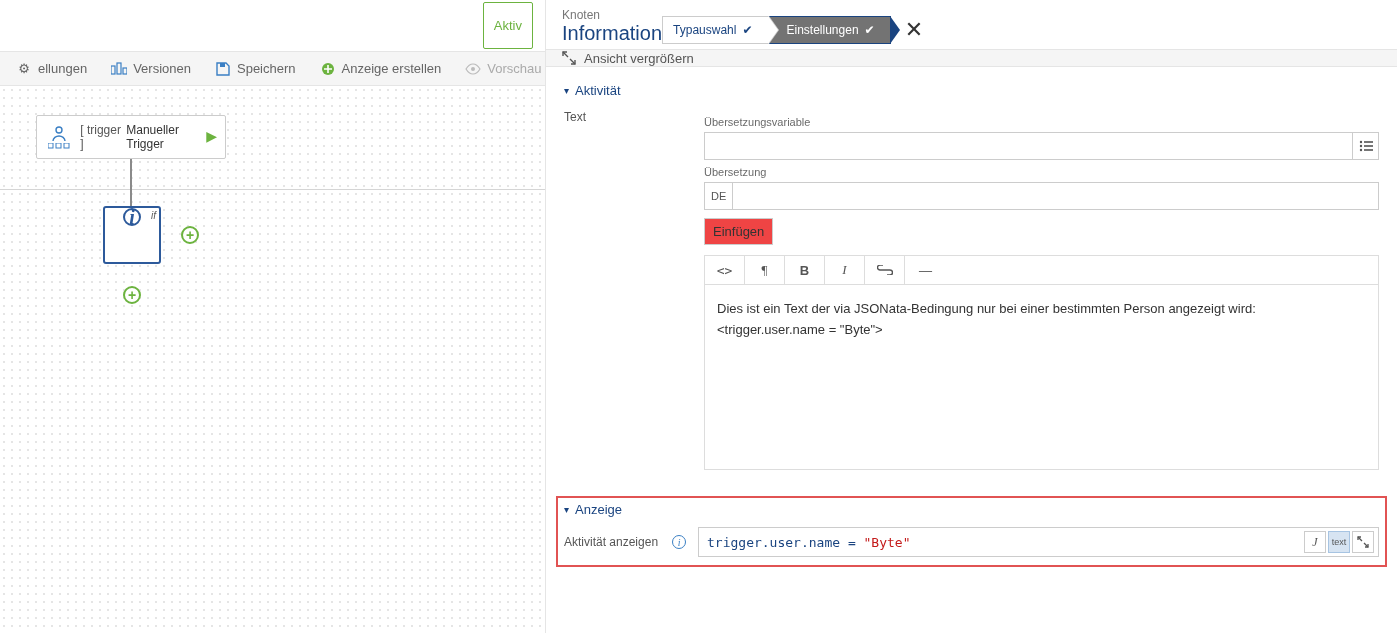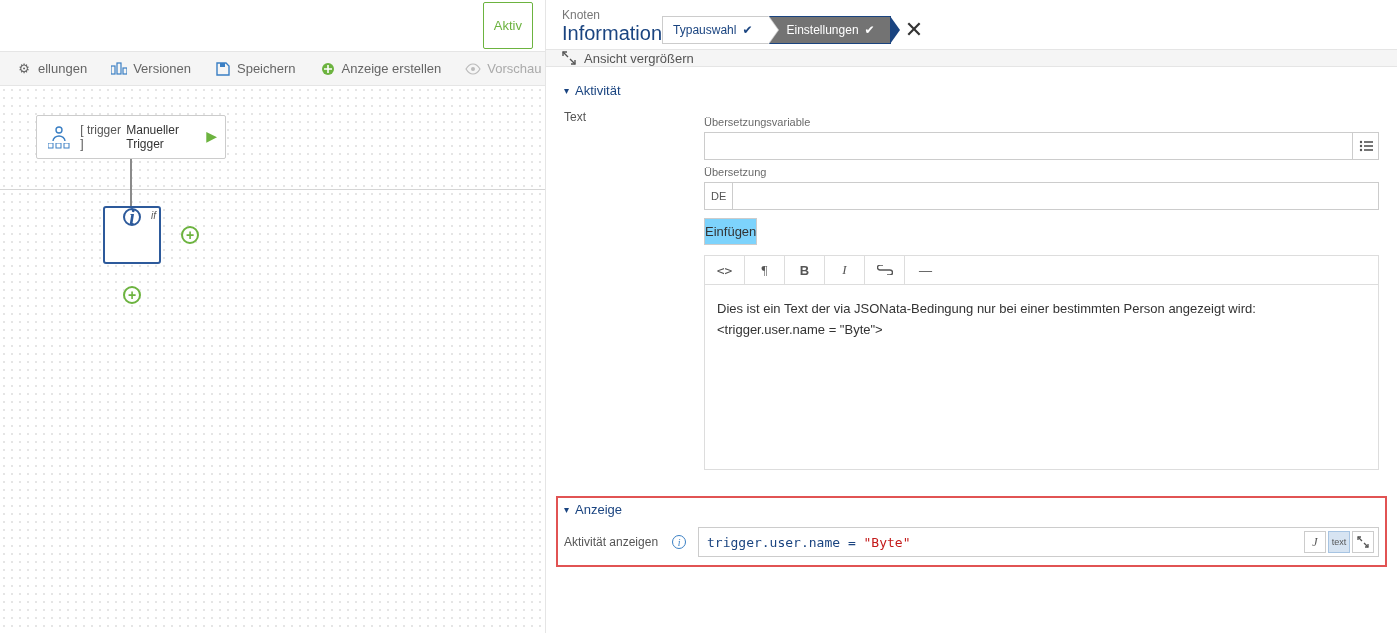--- a/index.html
+++ b/index.html
@@ -47,21 +47,21 @@
 .field-row{display:flex;margin-bottom:6px}
 .side-label{width:140px;color:#555;font-size:12px;padding-top:0}
 .field-col{flex:1}
 .fld-lbl{font-size:11px;color:#6a6a6a;margin-bottom:4px;margin-top:6px}
 .fld-wrap{display:flex;gap:0}
 .inp{border:1px solid #ccc;width:100%;height:28px;padding:0 8px;font-size:13px}
 .inp-icon{width:28px;border:1px solid #ccc;margin-left:-1px;display:flex;align-items:center;justify-content:center;cursor:pointer}
 .de-wrap{display:flex;gap:0}
 .de-badge{border:1px solid #ccc;height:28px;padding:0 6px;display:flex;align-items:center;font-size:11px;color:#555}
 .de-inp{border:1px solid #ccc;border-left:none;height:28px;flex:1;padding:0 8px}
-.btn{border:1px solid #ccc;background:#7dd3fc;padding:5px 0;cursor:pointer;font-size:13px;color:#333;margin-top:8px}
+.btn{border:1px solid #ccc;background:#ef4444;padding:5px 8px;cursor:pointer;font-size:13px;color:#333;margin-top:8px}
 .rt-toolbar{display:flex;margin-top:10px;border:1px solid #ddd}
 .rt-btn{width:40px;height:28px;border-right:1px solid #ddd;display:flex;align-items:center;justify-content:center;cursor:pointer;color:#555;font-family:serif}
 .rt-btn:last-child{border-right:none}
 .editor{border:1px solid #ddd;border-top:none;min-height:185px;padding:14px 12px;font-size:13px;color:#333;line-height:1.6}
 .anzeige-block{margin-top:26px}
 .highlight-box{border:2px solid #e15353;padding:4px 6px 8px;margin:0 -8px}
 .anzeige-row{display:flex;align-items:center;margin-top:10px}
 .anzeige-row .albl{width:134px;font-size:12px;color:#555;display:flex;align-items:flex-end;gap:14px}
 .anzeige-row .albl .ii2{color:#3a7fc4;width:14px;height:14px;border:1px solid #3a7fc4;border-radius:50%;display:inline-flex;align-items:center;justify-content:center;font-size:10px;font-style:italic;font-family:serif}
 .code-inp{flex:1;border:1px solid #ccc;display:flex;align-items:center;height:30px;padding:0 4px}

